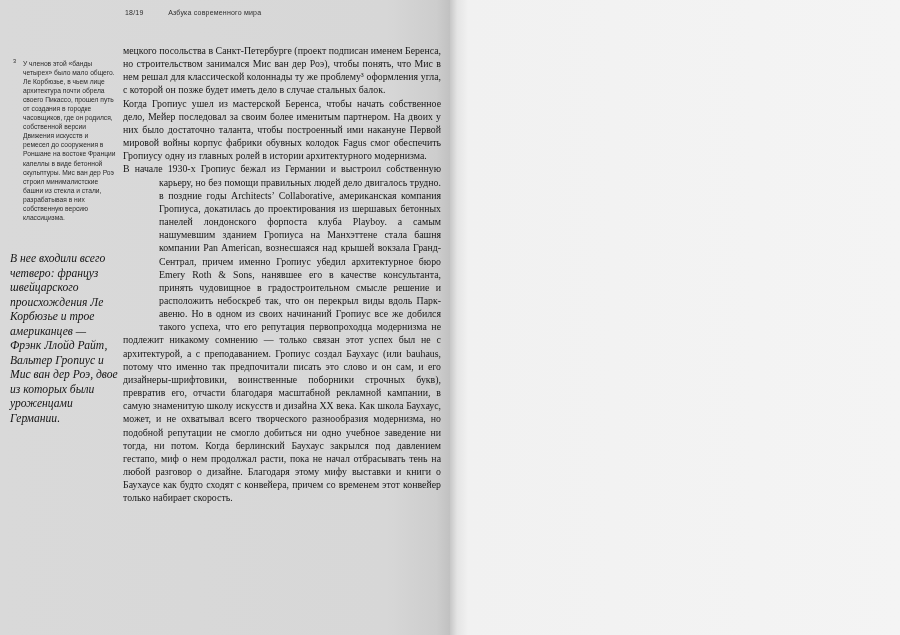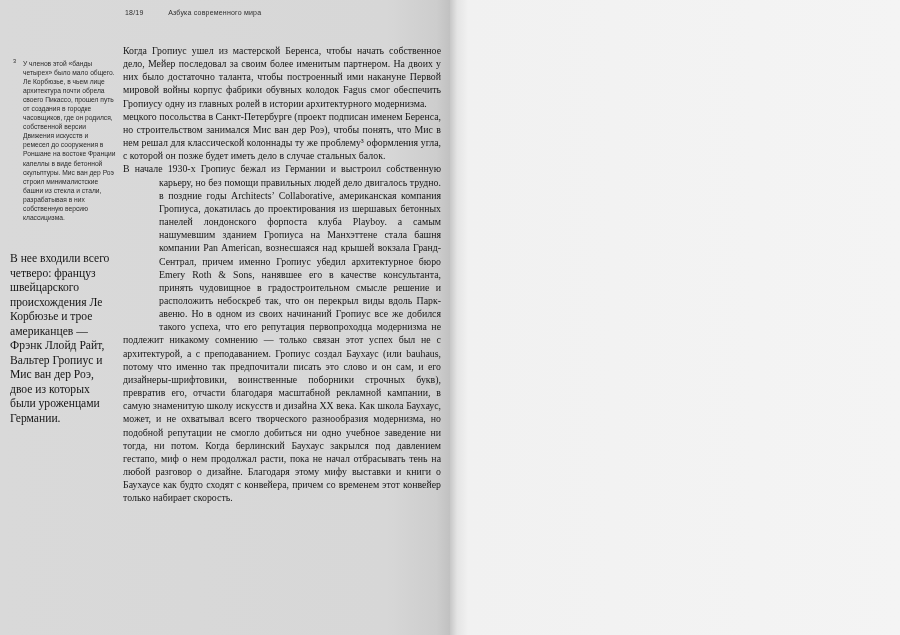--- a/index.html
+++ b/index.html
@@ -15,21 +15,21 @@
   .header { position:absolute; top:9px; left:125px;
     font-family:"Liberation Sans", sans-serif; font-size:7px; letter-spacing:.2px; color:#2e2e2e; }
   .header .pagenums { display:inline-block; width:41px; }
 
   
   .fn { position:absolute; font-family:"Liberation Sans", sans-serif; color:#2a2a2a; }
   .fn .fn-num { position:absolute; left:-10px; top:-2px; font-size:5.6px; }
   .fn3 { left:23px; top:59px; width:93px; font-size:6.7px; line-height:9.05px; }
 
   
-  .quote { position:absolute; font-size:11.6px; line-height:14.5px; color:#141414; }
+  .quote { position:absolute; font-style:italic; font-size:11.6px; line-height:14.5px; color:#141414; }
   .margin-quote { left:10px; top:252px; width:108px; }
 
   
   .main-col { position:absolute; text-align:justify; font-size:9.85px; line-height:13.16px; color:#161616; }
   .main-col p { margin:0; }
   .main-col-left  { left:123px; top:44px; width:318px; }
 
   
   .wrap-spacer-l { float:left; width:36px; height:171px; shape-outside:inset(26px 0 0 0); }
 </style>
@@ -46,22 +46,22 @@
     </div>
 
     <div class="fn fn3">
       <span class="fn-num">3</span>
       <span>У членов этой «банды четырех» было мало общего. Ле Корбюзье, в чьем лице архитектура почти обрела своего Пикассо, прошел путь от создания в городке часовщиков, где он родился, собственной версии Движения искусств и ремесел до сооружения в Роншане на востоке Франции капеллы в виде бетонной скульптуры. Мис ван дер Роэ строил минималистские башни из стекла и стали, разрабатывая в них собственную версию классицизма.</span>
     </div>
 
     <div class="quote margin-quote">В нее входили всего четверо: француз швейцарского происхождения Ле Корбюзье и трое американцев — Фрэнк Ллойд Райт, Вальтер Гропиус и Мис ван дер Роэ, двое из которых были уроженцами Германии.</div>
 
     <div class="main-col main-col-left">
+      <p>мецкого посольства в Санкт-Петербурге (проект подписан именем Беренса, но строительством занимался Мис ван дер Роэ), чтобы понять, что Мис в нем решал для классической колоннады ту же проблему³ оформления угла, с которой он позже будет иметь дело в случае стальных балок.</p>
       <p>Когда Гропиус ушел из мастерской Беренса, чтобы начать собственное дело, Мейер последовал за своим более именитым партнером. На двоих у них было достаточно таланта, чтобы построенный ими накануне Первой мировой войны корпус фабрики обувных колодок Fagus смог обеспечить Гропиусу одну из главных ролей в истории архитектурного модернизма.</p>
-      <p>мецкого посольства в Санкт-Петербурге (проект подписан именем Беренса, но строительством занимался Мис ван дер Роэ), чтобы понять, что Мис в нем решал для классической колоннады ту же проблему³ оформления угла, с которой он позже будет иметь дело в случае стальных балок.</p>
       <p><span class="wrap-spacer-l"></span><span>В начале 1930-х Гропиус бежал из Германии и выстроил собственную карьеру, но без помощи правильных людей дело двигалось трудно. в поздние годы Architects’ Collaborative, американская компания Гропиуса, докатилась до проектирования из шершавых бетонных панелей лондонского форпоста клуба Playboy. а самым нашумевшим зданием Гропиуса на Манхэттене стала башня компании Pan American, вознесшаяся над крышей вокзала Гранд-Сентрал, причем именно Гропиус убедил архитектурное бюро Emery Roth &amp; Sons, нанявшее его в качестве консультанта, принять чудовищное в градостроительном смысле решение и расположить небоскреб так, что он перекрыл виды вдоль Парк-авеню. Но в одном из своих начинаний Гропиус все же добился такого успеха, что его репутация первопроходца модернизма не подлежит никакому сомнению — только связан этот успех был не с архитектурой, а с преподаванием. Гропиус создал Баухаус (или bauhaus, потому что именно так предпочитали писать это слово и он сам, и его дизайнеры-шрифтовики, воинственные поборники строчных букв), превратив его, отчасти благодаря масштабной рекламной кампании, в самую знаменитую школу искусств и дизайна XX века. Как школа Баухаус, может, и не охватывал всего творческого разнообразия модернизма, но подобной репутации не смогло добиться ни одно учебное заведение ни тогда, ни потом. Когда берлинский Баухаус закрылся под давлением гестапо, миф о нем продолжал расти, пока не начал отбрасывать тень на любой разговор о дизайне. Благодаря этому мифу выставки и книги о Баухаусе как будто сходят с конвейера, причем со временем этот конвейер только набирает скорость.</span></p>
     </div>
   </div>
 
   <div class="page page-right">
 
     
 
     
 

